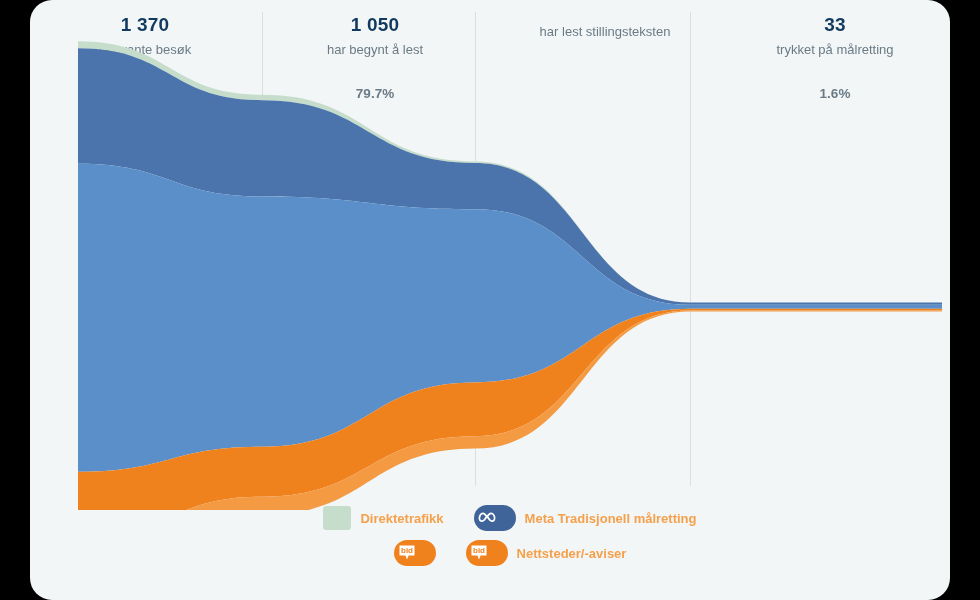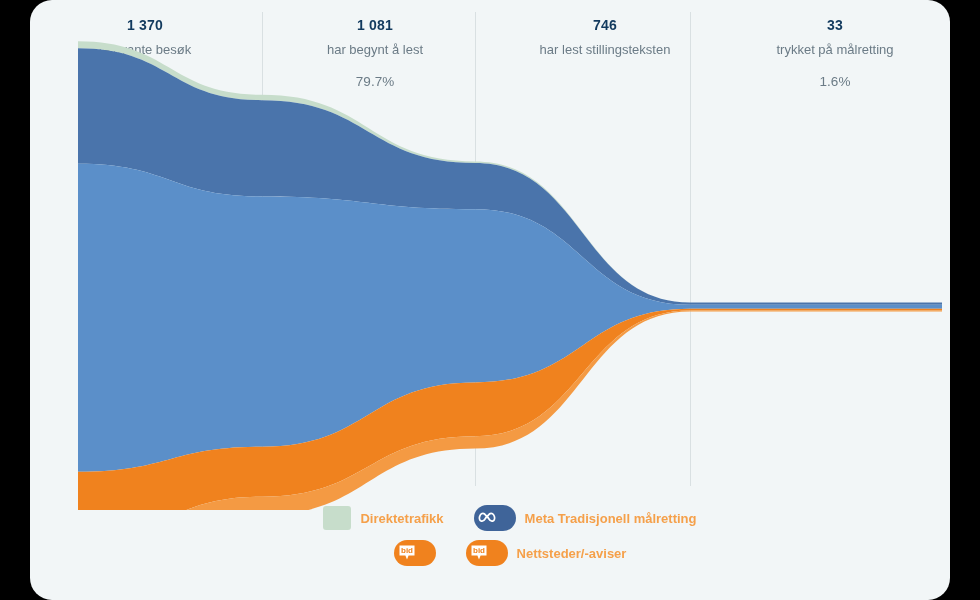--- a/index.html
+++ b/index.html
@@ -33,38 +33,38 @@
     display: flex;
   }
   .stage {
     flex: 1 1 0;
     position: relative;
     text-align: center;
     padding-top: 16px;
     box-sizing: border-box;
   }
   .stage-value {
-    font-size: 14px;
+    font-size: 19px;
     font-weight: bold;
     color: #123a5e;
     letter-spacing: 0.2px;
     line-height: 18px;
   }
   .stage-label {
     font-size: 13px;
     color: #6b7b86;
     line-height: 18px;
     margin-top: 7px;
   }
   .stage-pct {
     font-size: 13.5px;
-    font-weight: normal;
+    font-weight: bold;
     color: #6b7b86;
     line-height: 18px;
-    margin-top: 14px;
+    margin-top: 26px;
   }
 
   
   .divider {
     position: absolute;
     top: 12px;
     width: 1px;
     background: #d9e0e2;
   }
 
@@ -122,26 +122,25 @@
 
 <div id="card">
 
   <div id="stages">
     <div class="stage">
       <div class="stage-value">1 370</div>
       <div class="stage-label">relevante besøk</div>
       <div class="stage-pct">100%</div>
     </div>
     <div class="stage">
-      <div class="stage-value">1 081</div>
+      <div class="stage-value">1 050</div>
       <div class="stage-label">har begynt å lest</div>
       <div class="stage-pct">79.7%</div>
     </div>
     <div class="stage">
-      <div class="stage-value">746</div>
       <div class="stage-label">har lest stillingsteksten</div>
     </div>
     <div class="stage">
       <div class="stage-value">33</div>
       <div class="stage-label">trykket på målretting</div>
       <div class="stage-pct">1.6%</div>
     </div>
   </div>
 
   <div class="divider" style="left:232px; height:474px;"></div>

